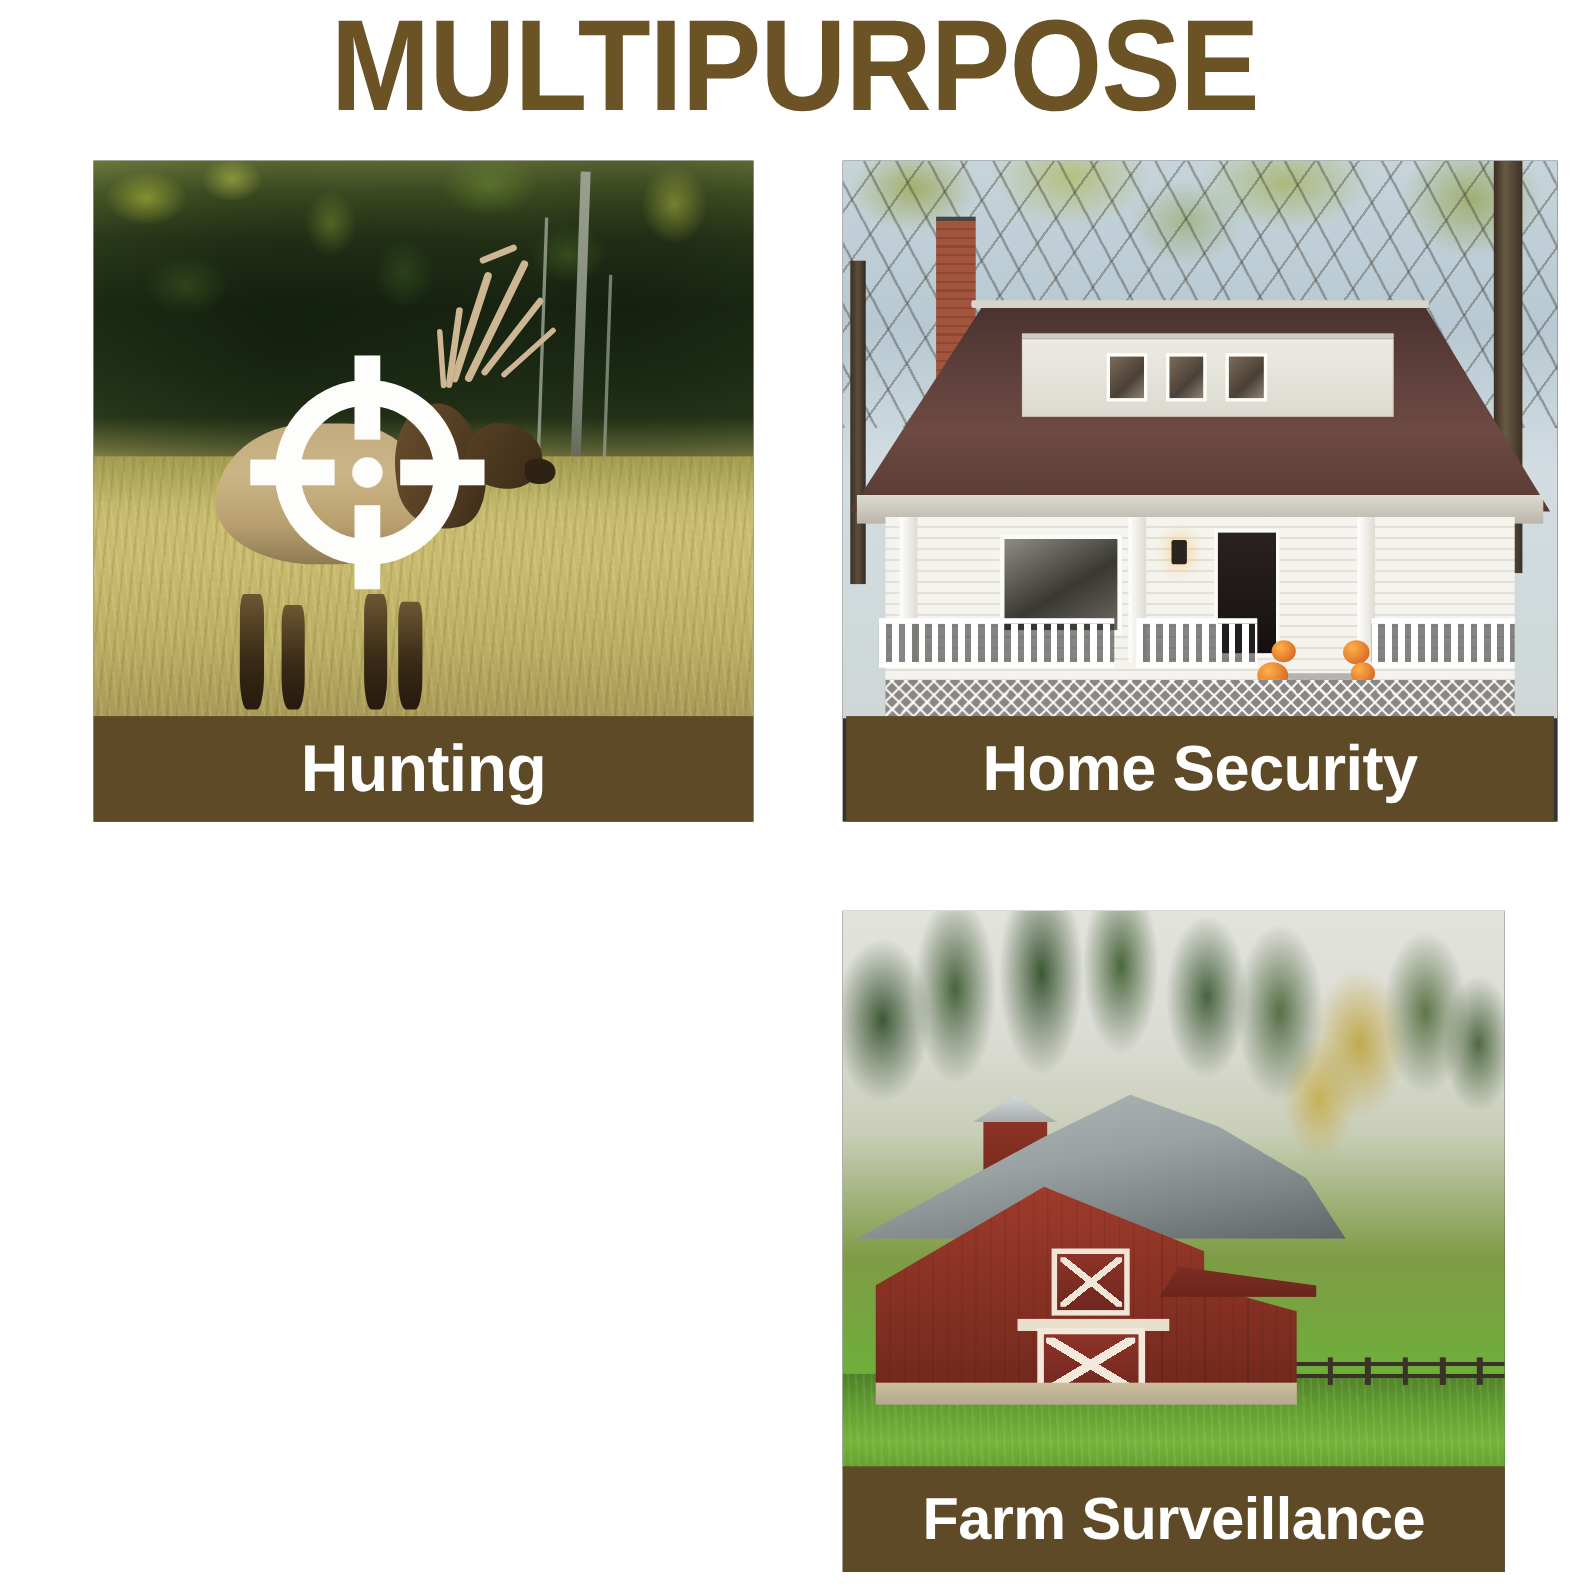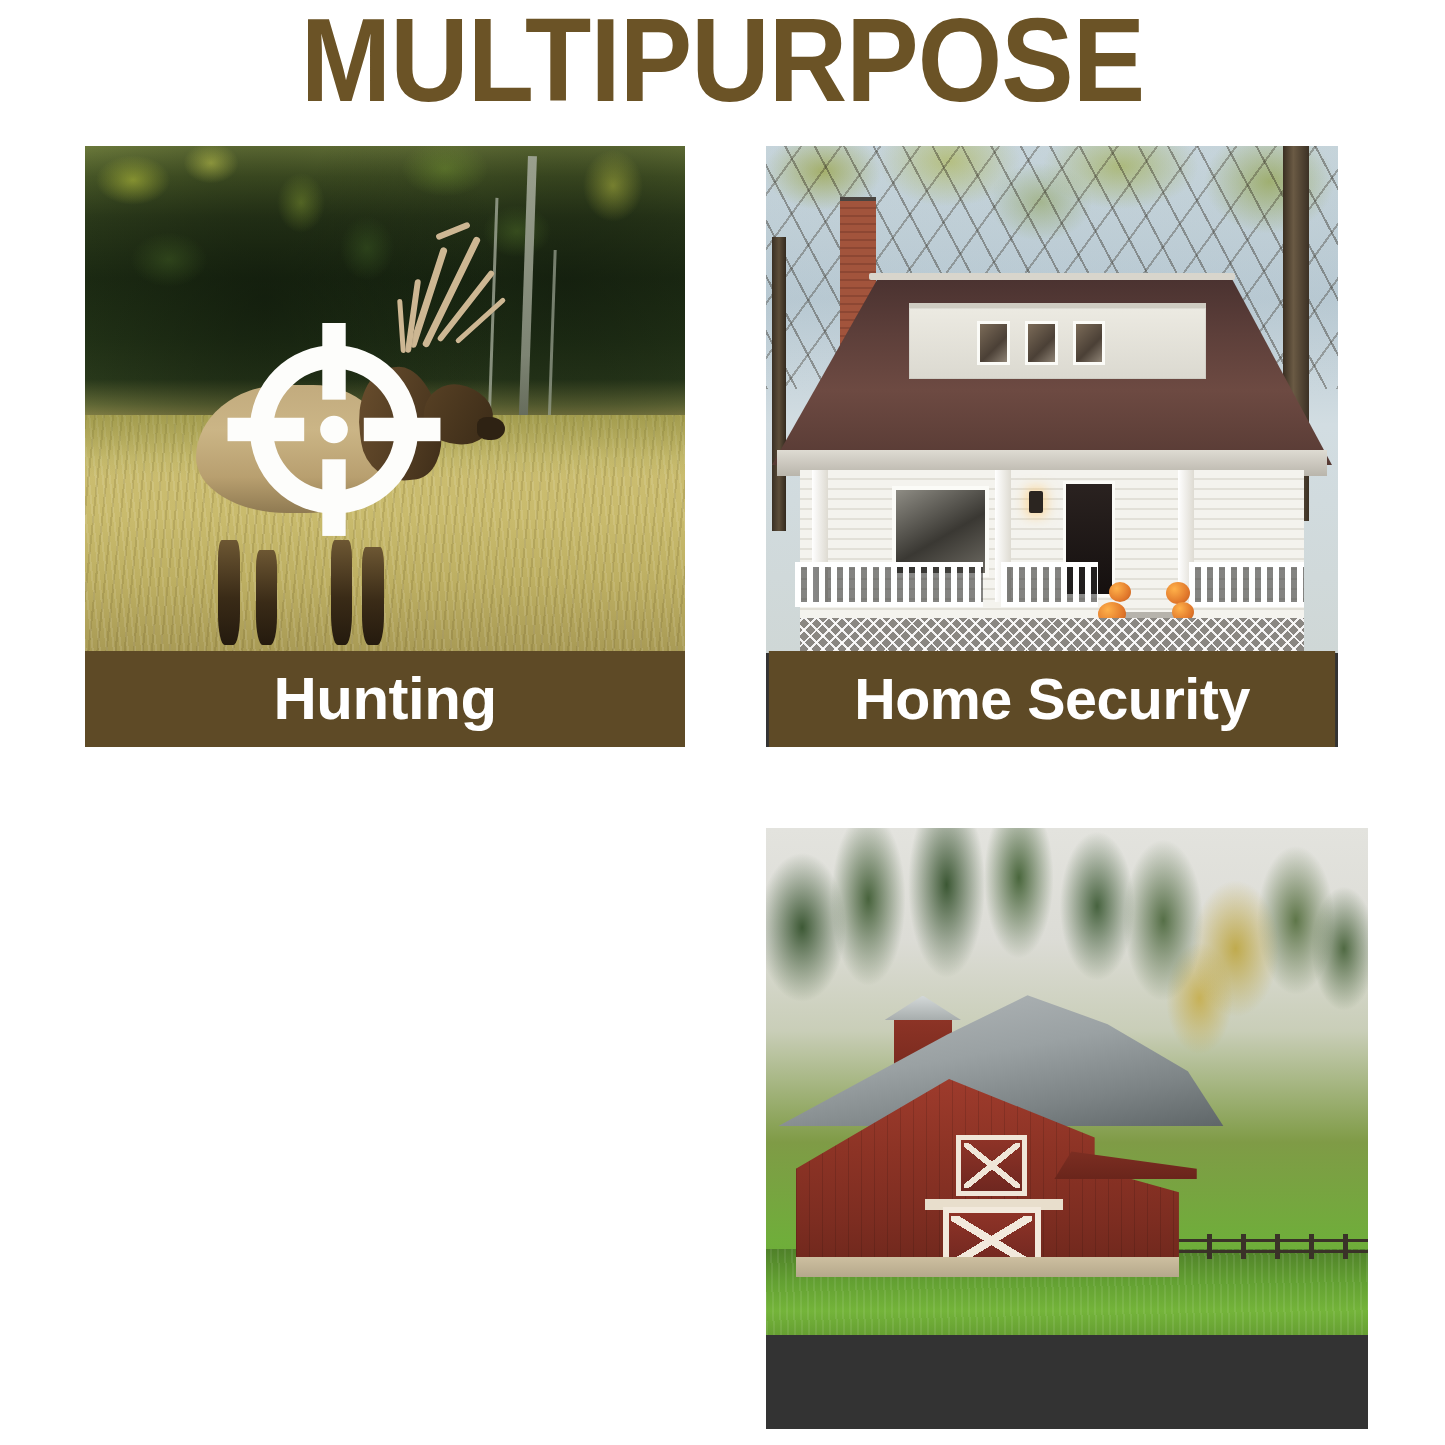--- a/index.html
+++ b/index.html
@@ -36,21 +36,21 @@
     left: 85px; top: 146px;
     width: 1281px; height: 1283px;
   }
   .cell {
     position: absolute;
     width: 600px; height: 601px;
     overflow: hidden;
     background: #333;
   }
   .cell.c-tl { left: 0;    top: 0; }
-  .cell.c-tr { left: 681px; top: 0; width: 572px; }
+  .cell.c-tr { left: 681px; top: 0; width: 650px; }
   .cell.c-bl { left: 0;    top: 682px; }
   .cell.c-br { left: 681px; top: 682px; width: 602px; }
 
   .photo { position: absolute; left: 0; top: 0; width: 100%; height: 507px; overflow: hidden; }
 
   .caption {
     position: absolute;
     left: 0; bottom: 0;
     width: 100%; height: 96px;
     background: #5E4A26;
@@ -535,16 +535,17 @@
           <div class="cupola"></div>
           <div class="roof"></div>
           <div class="wall"></div>
           <div class="leanto"></div>
           <div class="door-up"></div>
           <div class="lintel"></div>
           <div class="door-lo"></div>
           <div class="foundation"></div>
         </div>
       </div>
+      <div class="caption tighter">Farm Surveillance</div>
     </div>
 
   </div>
 </div>
 
 </body></html>

